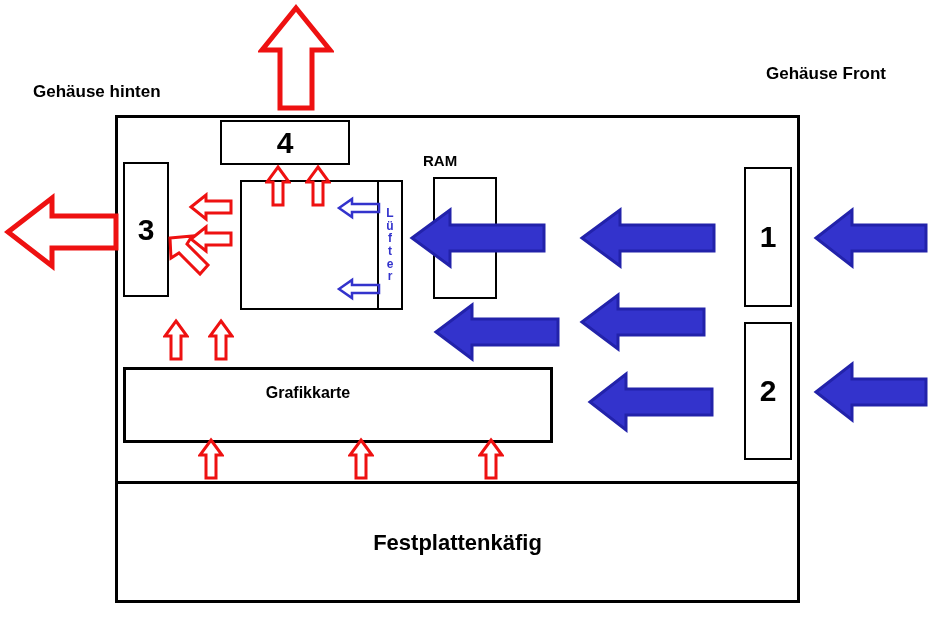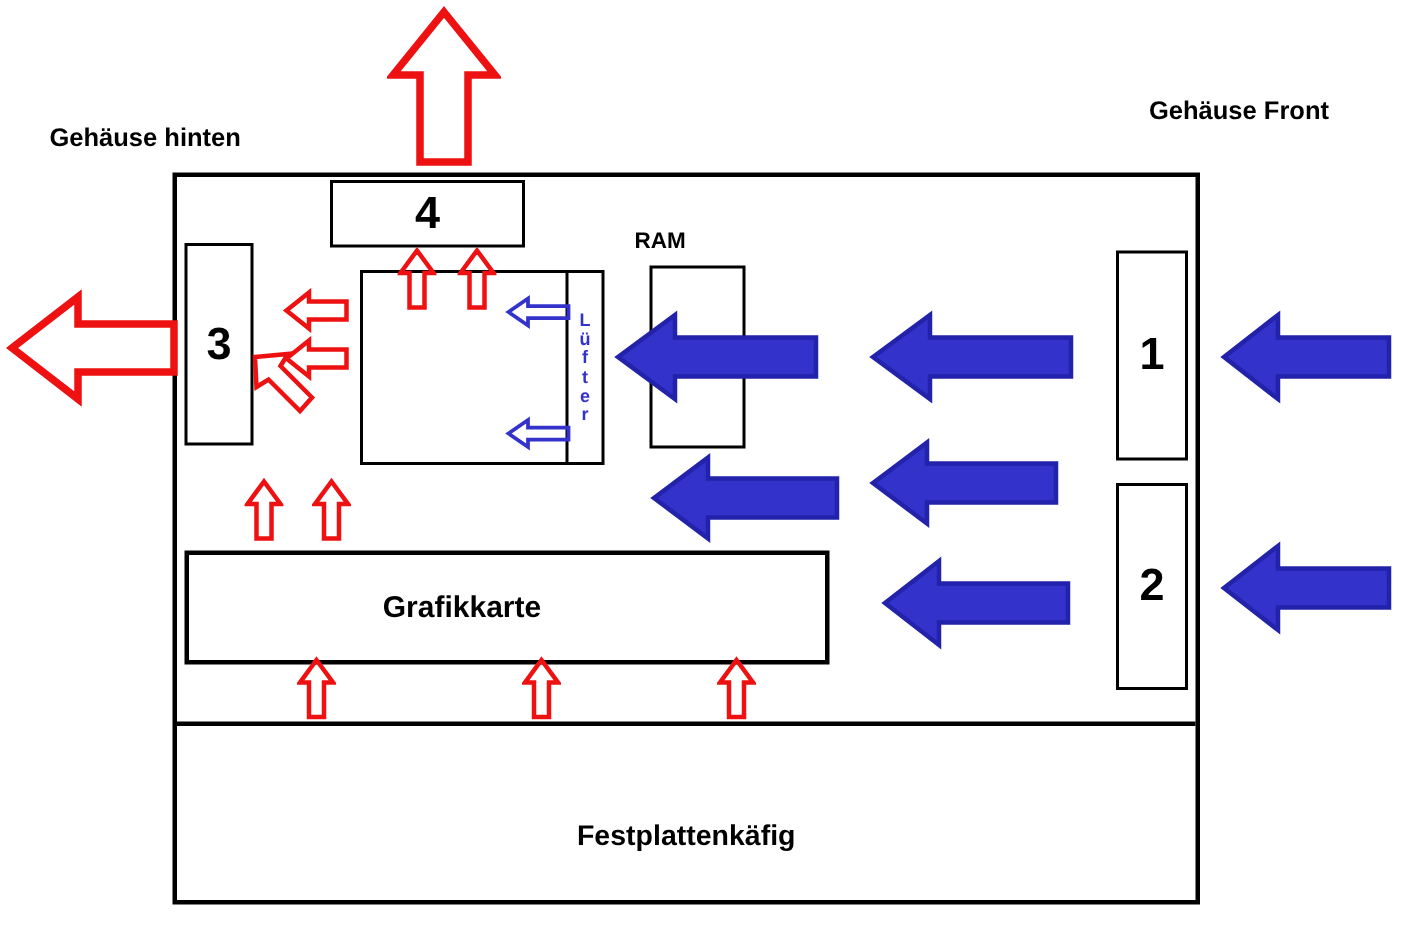--- a/index.html
+++ b/index.html
@@ -96,23 +96,23 @@
       <span>L</span>
       <span>ü</span>
       <span>f</span>
       <span>t</span>
       <span>e</span>
       <span>r</span>
     </div>
 
 
   <div class="box" style="left:123px; top:367px; width:430px; height:76px;"></div>
-  <div class="lbl centered" style="left:123px; top:367px; width:370px; height:76px; font-size:20px;">Grafikkarte</div>
+  <div class="lbl centered" style="left:123px; top:355px; width:370px; height:76px; font-size:16px;">Grafikkarte</div>
 
-  <div class="lbl centered" style="left:118px; top:484px; width:679px; height:118px; font-size:19px;margin-top:15px;">Festplattenkäfig</div>
+  <div class="lbl centered" style="left:118px; top:484px; width:679px; height:118px; font-size:22px;">Festplattenkäfig</div>
 
   <svg class="arrow" style="left:408px; top:206px;" width="140" height="64" viewBox="0 0 140 64">
     <polygon points="4,32 42,4 42,19 136,19 136,45 42,45 42,60" fill="#3333cc" stroke="#2222aa" stroke-width="3"></polygon>
   </svg>
   <svg class="arrow" style="left:578px; top:206px;" width="140" height="64" viewBox="0 0 140 64">
     <polygon points="4,32 42,4 42,19 136,19 136,45 42,45 42,60" fill="#3333cc" stroke="#2222aa" stroke-width="3"></polygon>
   </svg>
   <svg class="arrow" style="left:812px; top:206px;" width="118" height="64" viewBox="0 0 118 64">
     <polygon points="4,32 40,4 40,19 114,19 114,45 40,45 40,60" fill="#3333cc" stroke="#2222aa" stroke-width="3"></polygon>
   </svg>

